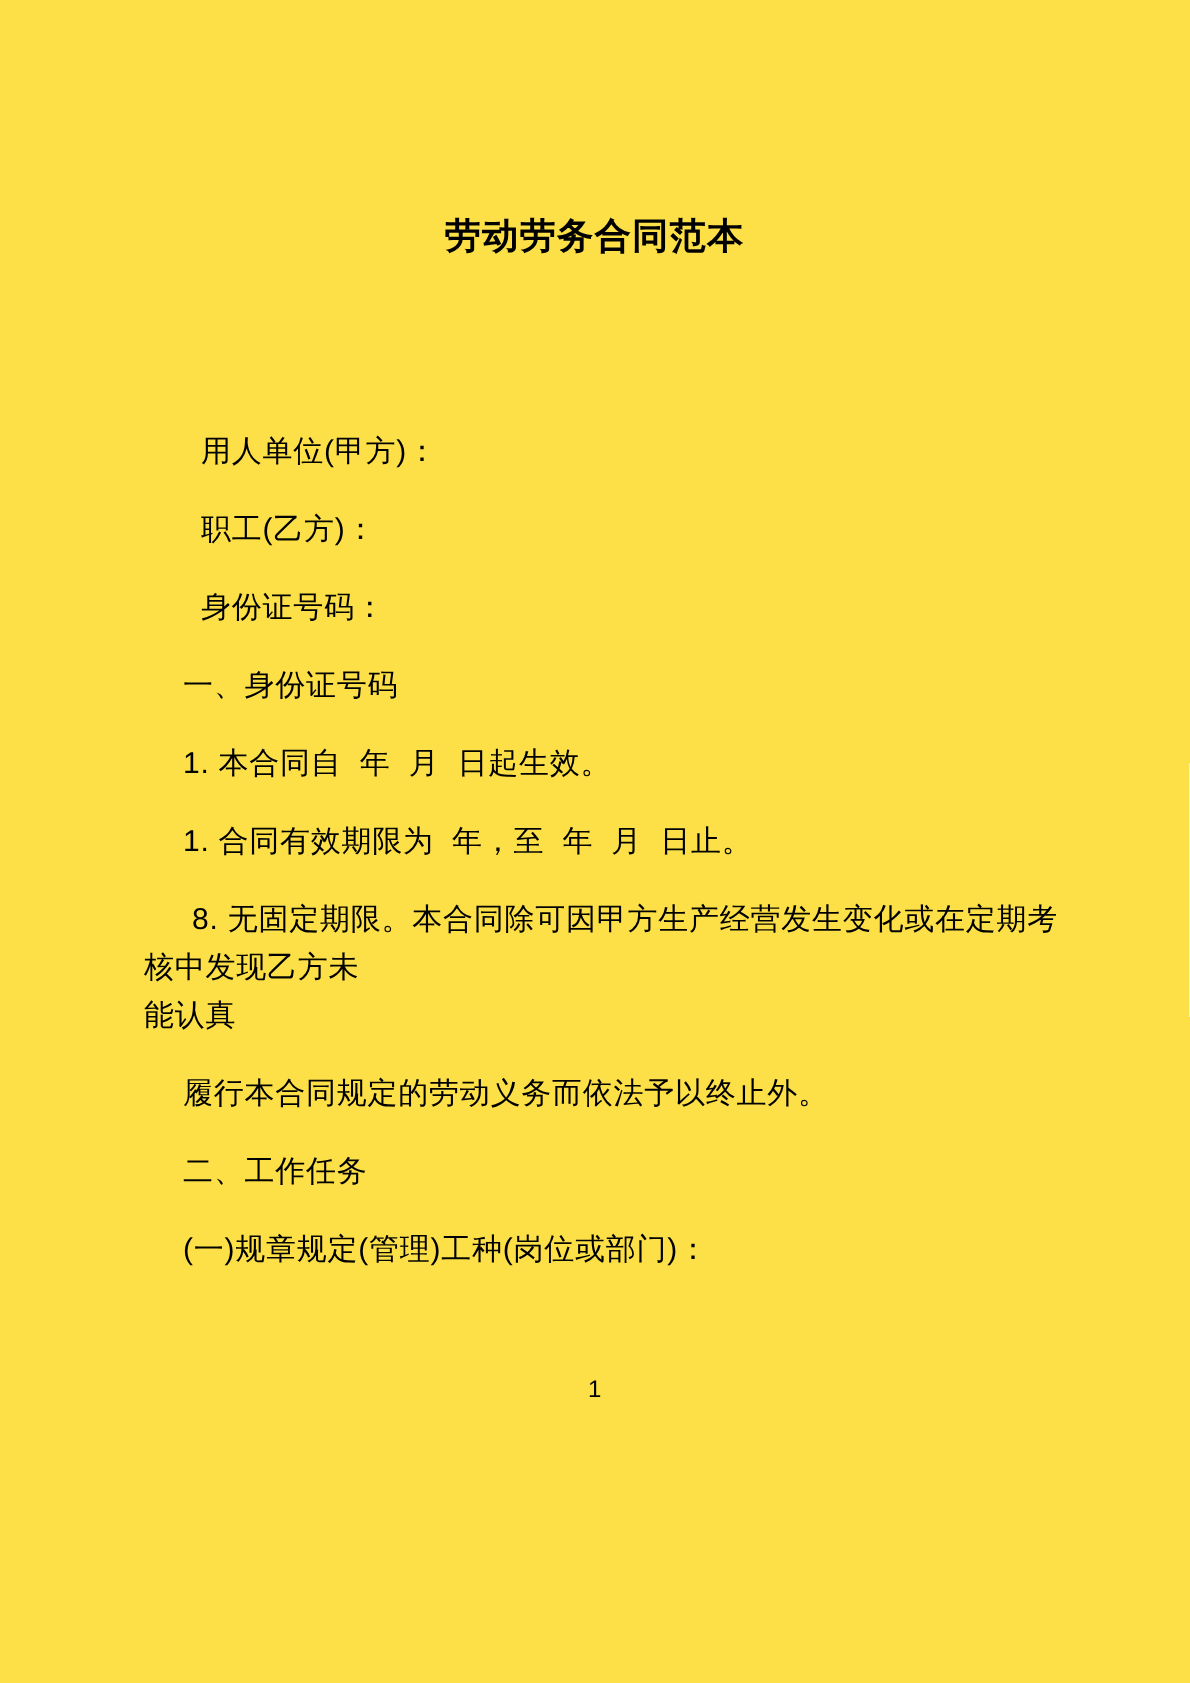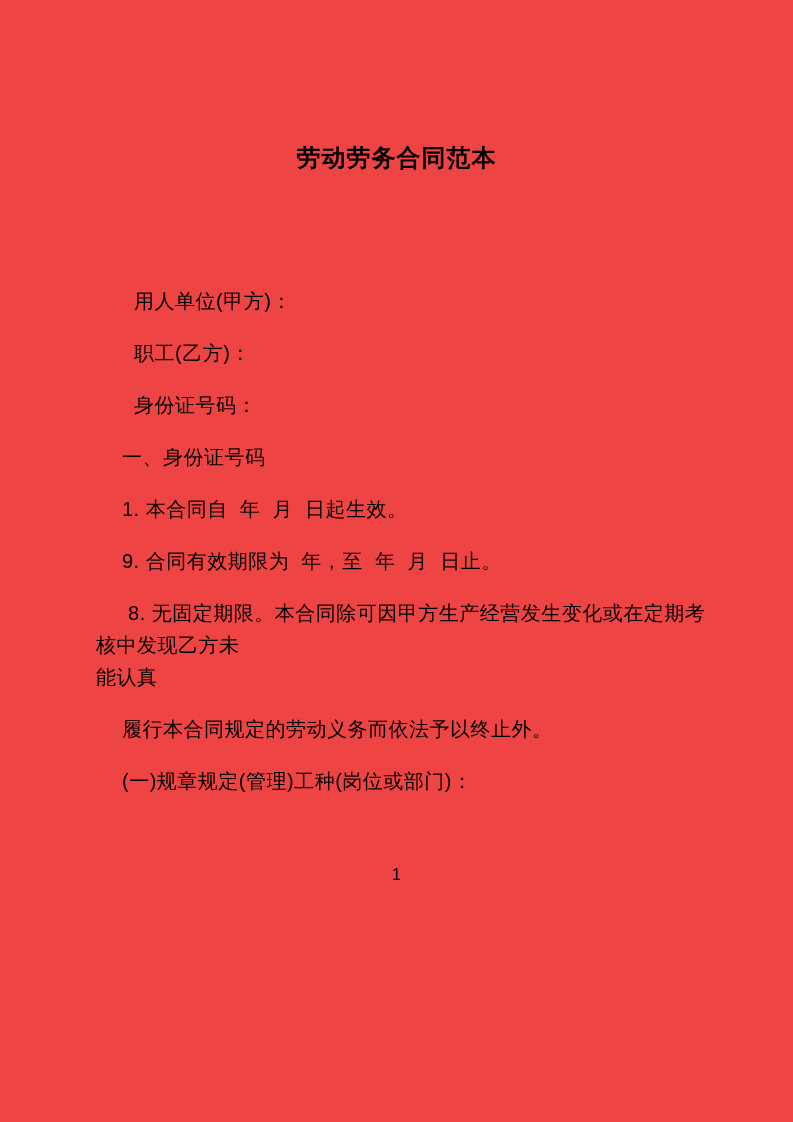--- a/index.html
+++ b/index.html
@@ -8,21 +8,21 @@
     width: 793px;
     height: 1122px;
     position: relative;
     overflow: hidden;
     font-family: "Liberation Sans", "DejaVu Sans", sans-serif;
     color: #000000;
   }
   .page {
     position: absolute;
     inset: 0;
-    background: #ef4444;
+    background: #fde047;
     padding: 142px 72px 0 96px;
   }
   .doc-title {
     font-size: 24px;
     line-height: 32px;
     font-weight: bold;
     text-align: center;
     letter-spacing: 1px;
     margin-left: -96px;   
     margin-right: -72px;
@@ -60,26 +60,27 @@
 
   <p class="para indent-label">职工(乙方)：</p>
 
   <p class="para indent-label">身份证号码：</p>
 
 
   <p class="para indent-item">一、身份证号码</p>
 
   <p class="para indent-item">1. 本合同自  年  月  日起生效。</p>
 
-  <p class="para indent-item">9. 合同有效期限为  年，至  年  月  日止。</p>
+  <p class="para indent-item">1. 合同有效期限为  年，至  年  月  日止。</p>
 
   <p class="para indent-item"> 8. 无固定期限。本合同除可因甲方生产经营发生变化或在定期考核中发现乙方未
 能认真</p>
 
   <p class="para indent-item">履行本合同规定的劳动义务而依法予以终止外。</p>
 
 
+  <p class="para indent-item">二、工作任务</p>
 
   <p class="para indent-item">(一)规章规定(管理)工种(岗位或部门)：</p>
 
   <div class="page-number">1</div>
 
 </div>
 
 </body></html>

